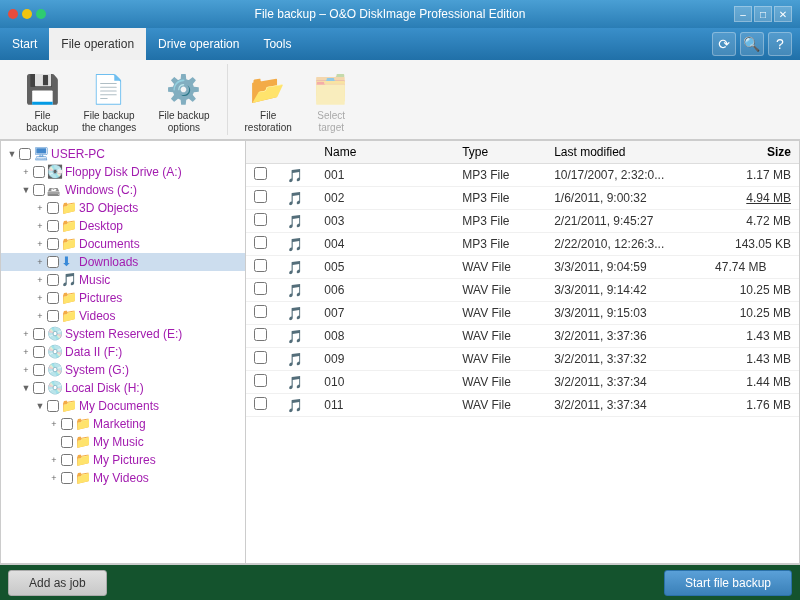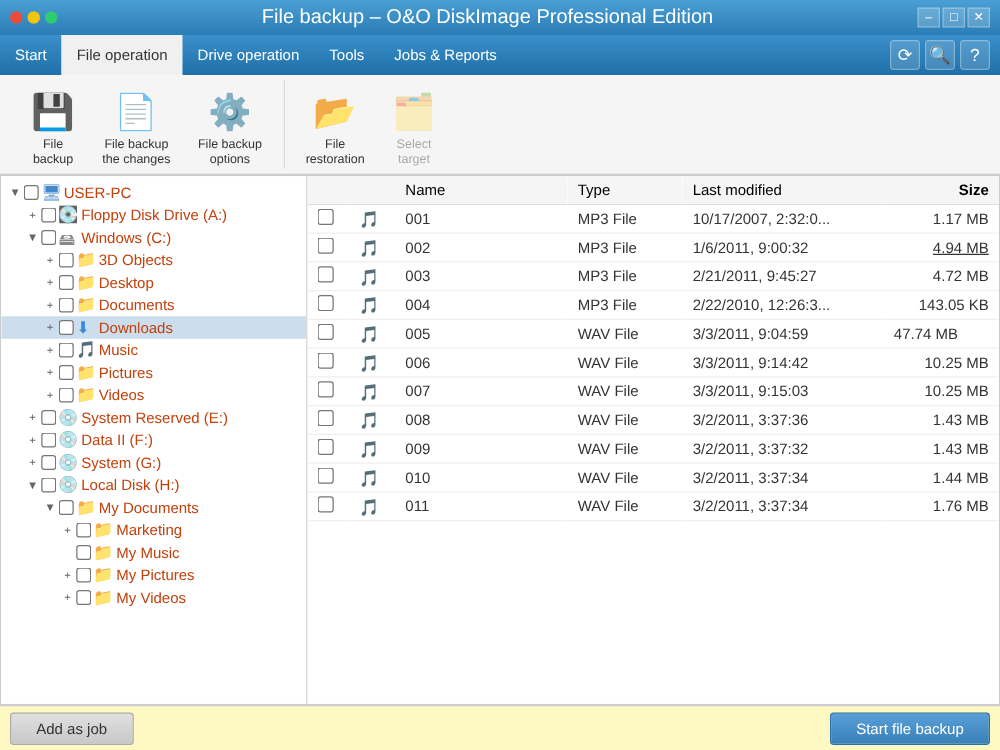--- a/index.html
+++ b/index.html
@@ -8,21 +8,21 @@
     
     .title-bar {
       background: linear-gradient(to bottom, #4a9fd4, #2a7db5);
       height: 28px;
       display: flex;
       align-items: center;
       justify-content: space-between;
       padding: 0 8px;
       color: white;
     }
-    .title-bar-text { font-size: 16px; font-weight: normal; flex: 1; text-align: center; }
+    .title-bar-text { font-size: 12px; font-weight: normal; flex: 1; text-align: center; }
     .title-bar-controls { display: flex; gap: 2px; }
     .title-bar-btn {
       width: 18px; height: 16px; background: rgba(255,255,255,0.2);
       border: 1px solid rgba(255,255,255,0.3); color: white;
       font-size: 10px; cursor: pointer; display: flex; align-items: center; justify-content: center;
     }
     .title-bar-dots { display: flex; gap: 4px; align-items: center; }
     .dot { width: 10px; height: 10px; border-radius: 50%; }
     .dot-red { background: #e74c3c; }
     .dot-yellow { background: #f1c40f; }
@@ -136,21 +136,21 @@
       width: 14px;
       height: 14px;
       display: flex;
       align-items: center;
       justify-content: center;
       font-size: 9px;
       color: #666;
       flex-shrink: 0;
     }
     .tree-icon { width: 16px; height: 16px; margin-right: 2px; font-size: 13px; flex-shrink: 0; }
-    .tree-label { font-size: 12px; color: #c2410c; }
+    .tree-label { font-size: 12px; color: #a21caf; }
     .tree-checkbox {
       width: 12px; height: 12px; margin-right: 2px; flex-shrink: 0;
     }
 
     
     .file-panel {
       flex: 1;
       overflow-y: auto;
       background: white;
     }
@@ -172,21 +172,21 @@
       border-bottom: 1px solid #f0f0f0;
       color: #333;
     }
     .file-table td.checkbox-col { width: 20px; }
     .file-table td.icon-col { width: 20px; }
     .file-icon { color: #e8a000; font-size: 13px; }
 
     
     .bottom-bar {
       height: 36px;
-      background: #fef9c3;
+      background: #14532d;
       border-top: 1px solid #ccc;
       display: flex;
       align-items: center;
       justify-content: space-between;
       padding: 0 8px;
     }
     .bottom-btn {
       padding: 5px 20px;
       background: linear-gradient(to bottom, #e0e0e0, #c8c8c8);
       border: 1px solid #aaa;
@@ -238,23 +238,20 @@
     <span>Start</span>
   </div>
   <div class="menu-item active">
     <span>File operation</span>
   </div>
   <div class="menu-item">
     <span>Drive operation</span>
   </div>
   <div class="menu-item">
     <span>Tools</span>
-  </div>
-  <div class="menu-item">
-    <span>Jobs &amp; Reports</span>
   </div>
   <div class="menu-bar-right">
     <div class="menu-icon-btn">⟳</div>
     <div class="menu-icon-btn">🔍</div>
     <div class="menu-icon-btn">?</div>
   </div>
 </div>
 
 <div class="ribbon">
   <div class="ribbon-group">

